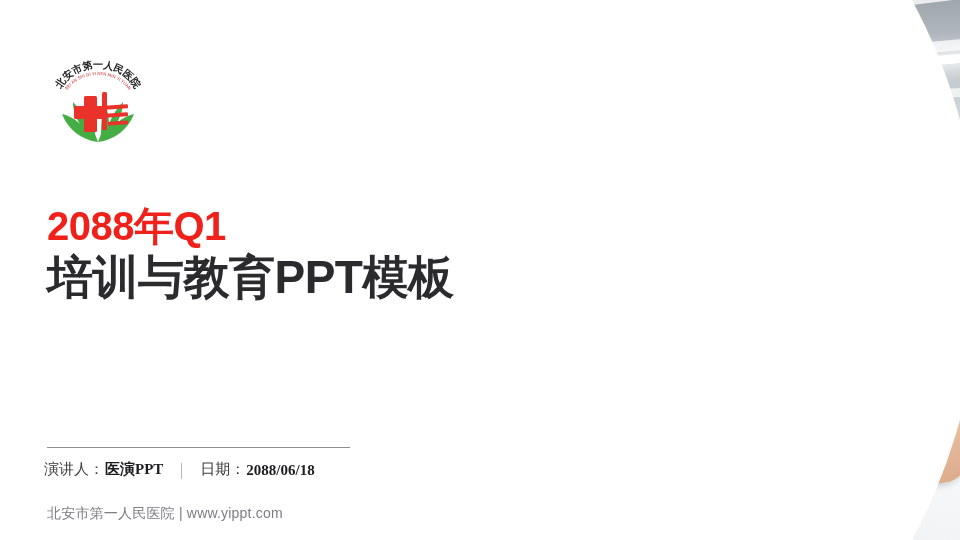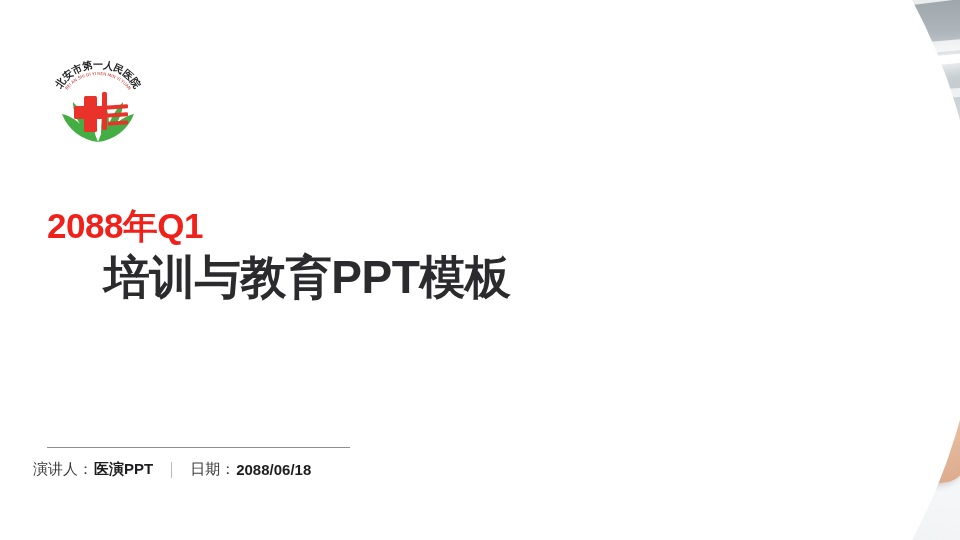--- a/index.html
+++ b/index.html
@@ -223,35 +223,35 @@
   }
 
   
   .panel{position:absolute;left:0;top:0;width:440px;height:540px;z-index:10;}
 
   .logo{position:absolute;left:46px;top:58px;width:104px;height:88px;}
   .logo svg{display:block;width:104px;height:88px;}
 
   .title{position:absolute;left:47px;top:200px;width:520px;}
   .t-line1{
-    font-size:35px;line-height:52px;font-weight:bold;color:#f0201a;letter-spacing:-.5px;
+    font-size:40px;line-height:52px;font-weight:bold;color:#f0201a;letter-spacing:-.5px;
     white-space:nowrap;
   }
   .t-line2{
     font-size:46px;line-height:54px;font-weight:bold;color:#2b2b2d;letter-spacing:-.5px;
-    white-space:nowrap;margin-top:-2px;text-align:center;
+    white-space:nowrap;margin-top:-2px;
   }
   .subtitle{
     position:absolute;left:48px;top:336px;font-size:18px;color:#4a4a4c;letter-spacing:.6px;
     white-space:nowrap;font-weight:400;
   }
 
   .rule{position:absolute;left:47px;top:447px;width:303px;height:1px;background:#8d8f92;}
 
-  .meta{position:absolute;left:33px;top:460px;display:flex;align-items:center;white-space:nowrap;}
+  .meta{position:absolute;left:44px;top:460px;display:flex;align-items:flex-end;white-space:nowrap;font-family:Liberation Serif, serif;}
   .meta .lbl{font-size:15px;color:#3a3a3c;}
   .meta .val{font-size:15px;color:#1d1d1f;font-weight:bold;margin-left:1px;}
   .meta .sep{display:inline-block;width:1px;height:16px;background:#b6b8ba;margin:0 18px;}
 
   .footer{
     position:absolute;left:47px;top:505px;font-size:14px;color:#7b7d80;white-space:nowrap;letter-spacing:.2px;
   }
 </style>
 </head>
 <body>
@@ -384,15 +384,16 @@
     <div class="rule"></div>
 
     <div class="meta">
       <span class="lbl">演讲人：</span>
       <span class="val">医演PPT</span>
       <span class="sep"></span>
       <span class="lbl">日期：</span>
       <span class="val">2088/06/18</span>
     </div>
 
+    <div class="footer">北安市第一人民医院 | www.yippt.com</div>
   </div>
 
 </div>
 
 </body></html>

